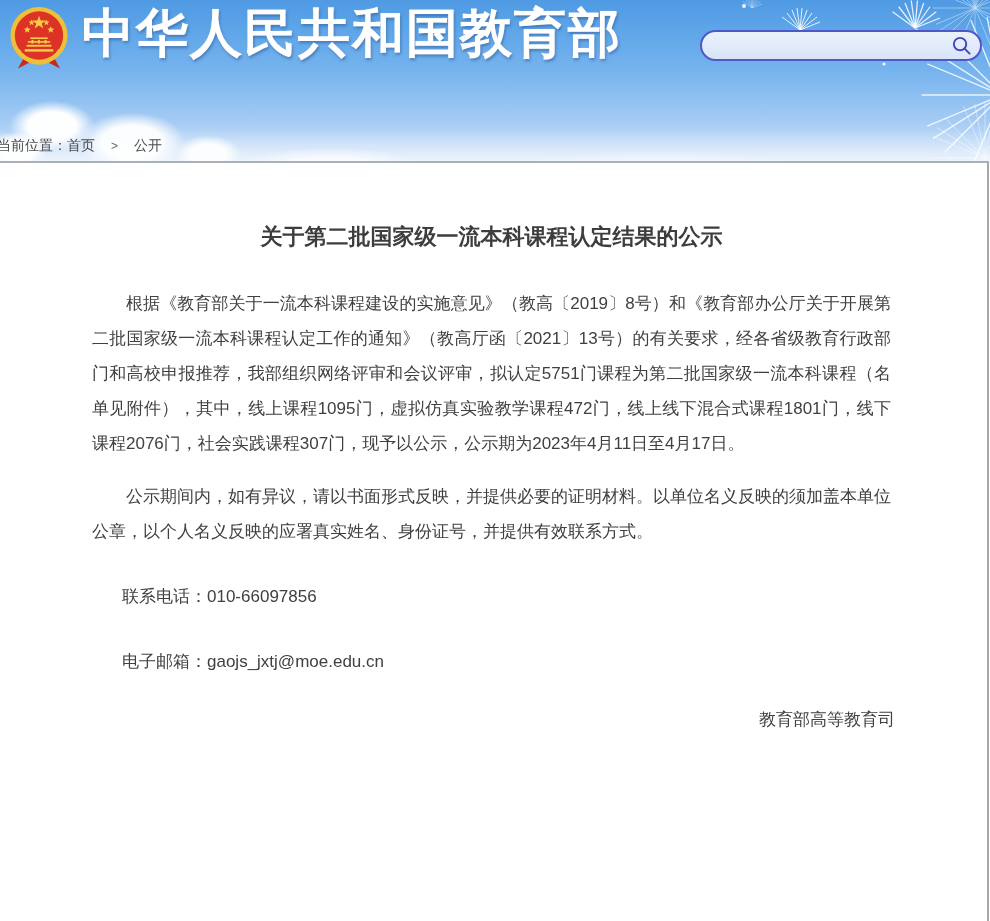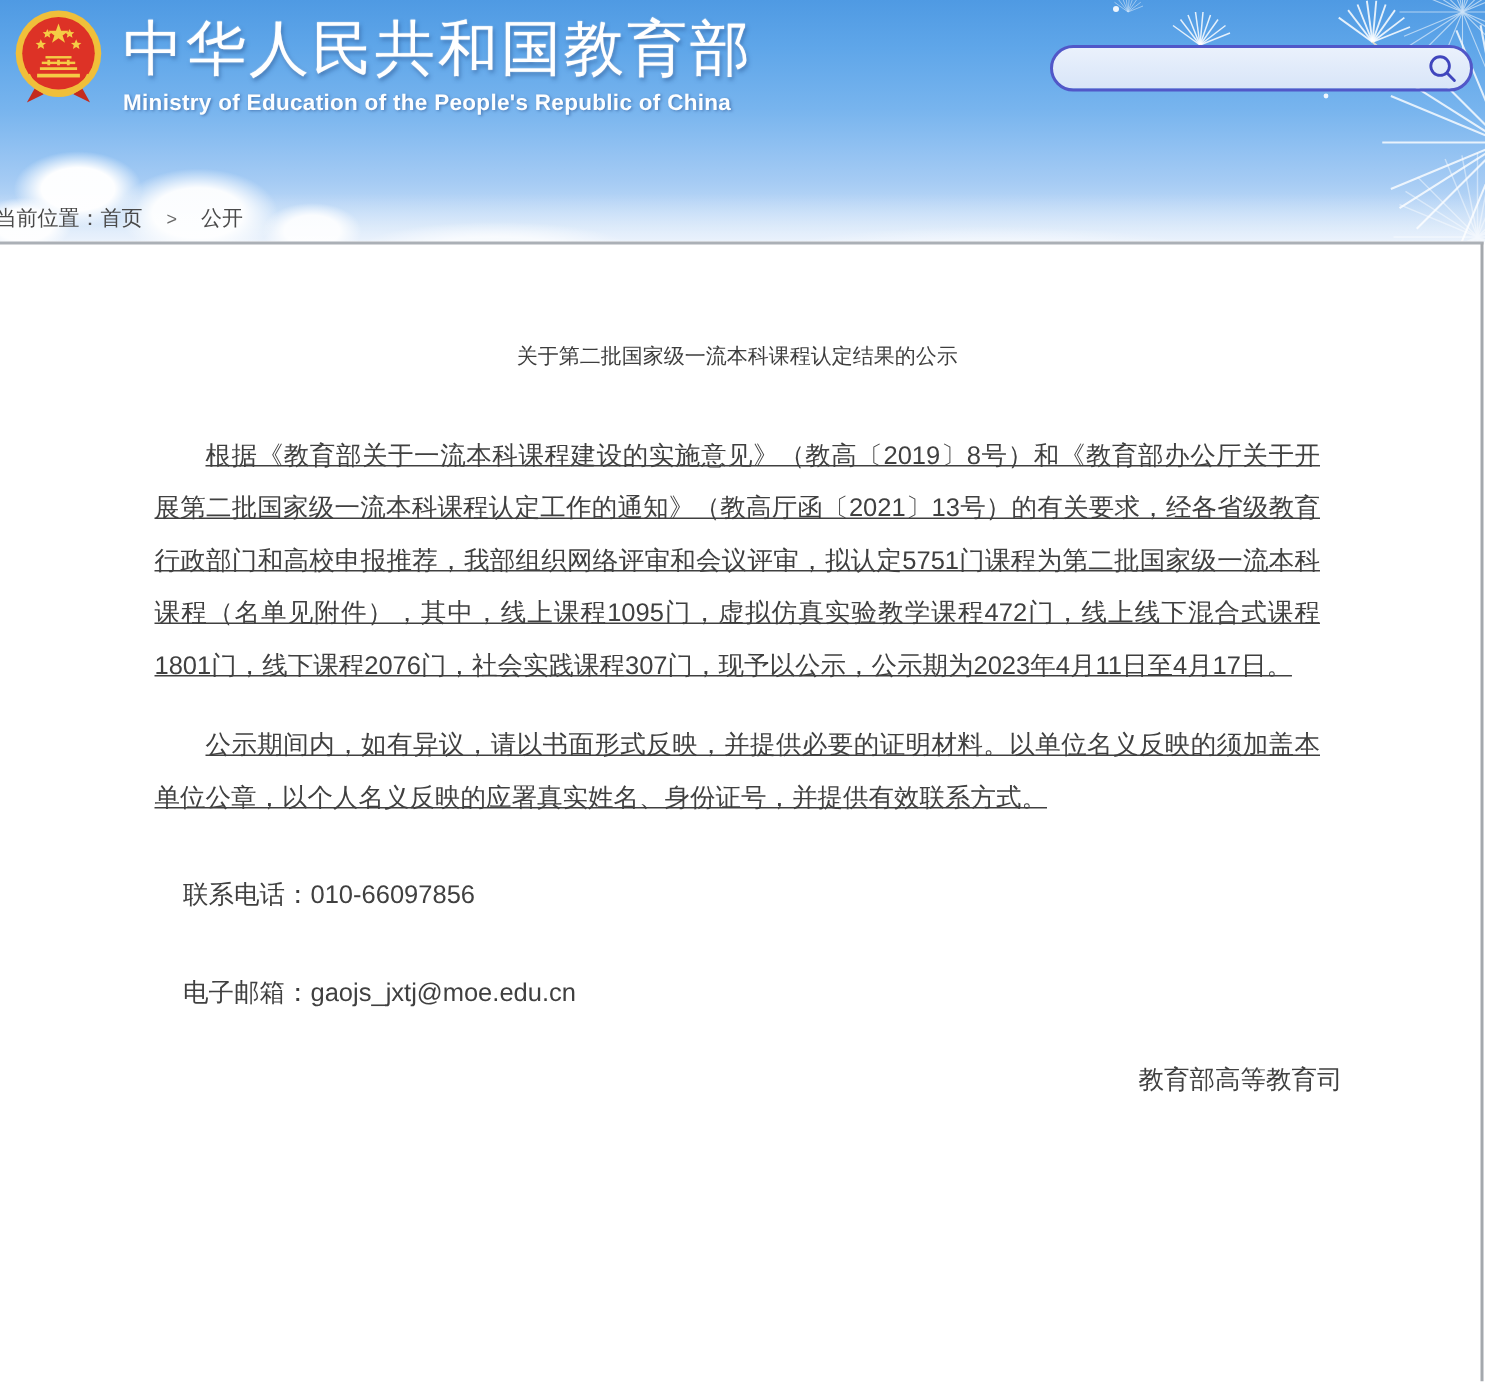--- a/index.html
+++ b/index.html
@@ -25,21 +25,21 @@
       radial-gradient(130px 26px at 330px 166px,rgba(255,255,255,.70) 32%, rgba(255,255,255,0) 70%),
       radial-gradient(220px 30px at 660px 172px,rgba(255,255,255,.55) 28%, rgba(255,255,255,0) 70%),
       linear-gradient(to top, rgba(255,255,255,.5) 0%, rgba(255,255,255,0) 20%);
   }
   .deco { position:absolute; top:0; left:0; pointer-events:none; }
 
   .logo-link { position:absolute; left:8px; top:5px; display:flex; align-items:flex-start; text-decoration:none; cursor:pointer; }
   .emblem { width:62px; height:66px; }
   .titles { margin-left:12px; padding-top:3px; }
   .site-name {
-    font-size:40px; font-weight:normal; color:#ffffff; letter-spacing:2px; line-height:50px;
+    font-size:52px; font-weight:bold; color:#ffffff; letter-spacing:2px; line-height:50px;
     text-shadow:1px 2px 3px rgba(37,80,140,.55), 0 0 1px rgba(255,255,255,.9);
     white-space:nowrap;
   }
   .site-name-en {
     font-size:15px; font-weight:bold; color:#fdfeff; letter-spacing:.2px; margin-top:2px;
     text-shadow:1px 1px 2px rgba(45,85,145,.6);
     white-space:nowrap;
   }
 
   .search {
@@ -63,23 +63,23 @@
 
   
   .content {
     position:absolute; top:161px; left:0; width:987px; height:758px;
     background:#fff; box-sizing:content-box;
     border-top:2px solid #abb0b6; border-right:2px solid #a4a8ad;
   }
   .article { margin-left:88px; width:807px; color:#404040; font-size:17px; }
   .article-title {
     margin:59px 0 0; text-align:center;
-    font-size:14px; font-weight:normal; color:#3d3d3d; line-height:30px;
-  }
-  .para { margin:15px; line-height:35px; text-indent:2em; text-align:justify;text-decoration:underline; }
+    font-size:22px; font-weight:bold; color:#3d3d3d; line-height:30px;
+  }
+  .para { margin:4px; line-height:35px; text-indent:2em; text-align:justify; }
   .para.p1 { margin-top:34px; }
   .para.p2 { margin-top:18px; }
   .contact-line { margin-top:30px; line-height:35px; text-indent:2em; }
   .attachment-line { margin-top:30px; line-height:35px; text-indent:2em; }
   .attachment-line a { color:#2a2aff; text-decoration:none; cursor:pointer; }
   .signature { margin-top:30px; line-height:22px; text-align:right; }
   .doc-date { margin-top:36px; line-height:22px; text-align:right; }
 </style>
 </head>
 <body>
@@ -154,21 +154,20 @@
         <rect x="32" y="58" width="36" height="2.6" fill="#f5cc45"></rect>
         <rect x="38" y="56" width="3" height="6" fill="#f5cc45"></rect>
         <rect x="48.5" y="56" width="3" height="6" fill="#f5cc45"></rect>
         <rect x="59" y="56" width="3" height="6" fill="#f5cc45"></rect>
         <rect x="30" y="64" width="40" height="3" fill="#f5cc45"></rect>
         <rect x="27" y="71" width="46" height="4" fill="#f5cc45"></rect>
         <path d="M17 72 A36 36 0 0 0 83 72" stroke="#f0bf3a" stroke-width="5" fill="none"></path>
       </svg>
       <span class="titles">
         <div class="site-name">中华人民共和国教育部</div>
-        <div class="site-name-en">Ministry of Education of the People's Republic of China</div>
       </span>
     </a>
 
     <div class="search">
       <input type="text" placeholder="" style="">
       <button class="search-btn">
         <svg width="21" height="21" viewBox="0 0 22 22">
           <circle cx="9.5" cy="9.5" r="6.5" fill="none" stroke="#4046bd" stroke-width="2"></circle>
           <line x1="14.5" y1="14.5" x2="19.5" y2="19.5" stroke="#4046bd" stroke-width="2" stroke-linecap="round"></line>
         </svg>

